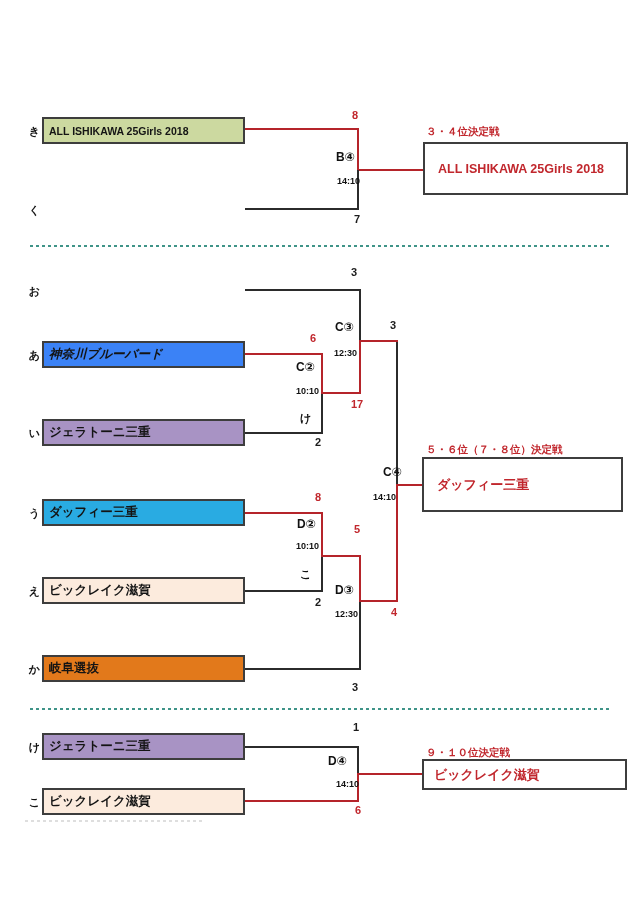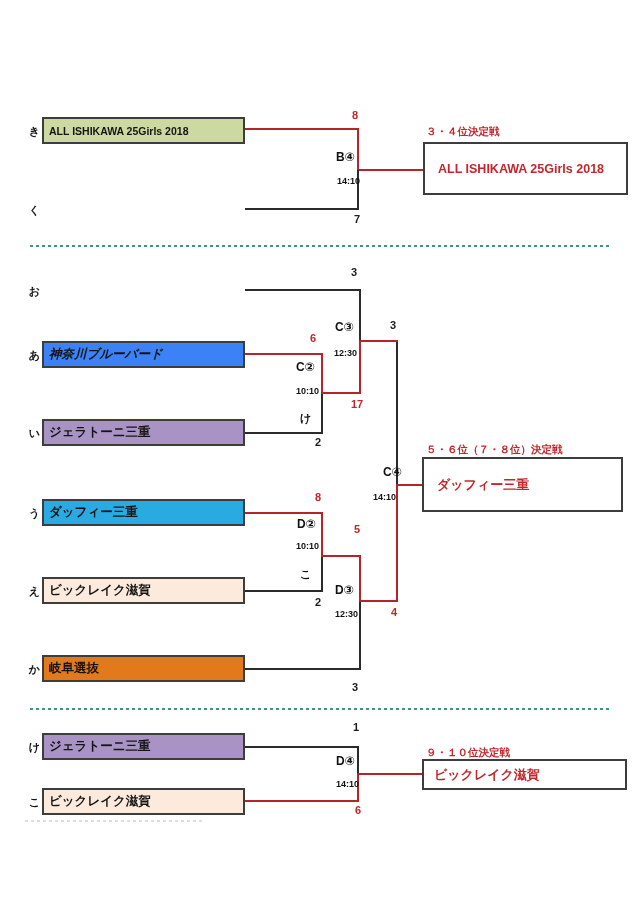--- a/index.html
+++ b/index.html
@@ -158,21 +158,21 @@
     <span>ビックレイク滋賀</span>
   </div>
 
   <i class="ln k" style="left:245px;top:746px;width:114px;height:2px"></i>
   <i class="ln k" style="left:357px;top:746px;width:2px;height:29px"></i>
   <i class="ln r" style="left:357px;top:773px;width:66px;height:2px"></i>
   <i class="ln r" style="left:357px;top:773px;width:2px;height:29px"></i>
   <i class="ln r" style="left:245px;top:800px;width:114px;height:2px"></i>
 
   <span class="score" style="left:353px;top:721px">1</span>
-  <span class="mlabel" style="left:336px;top:754px">D④</span>
+  <span class="mlabel" style="left:328px;top:754px">D④</span>
   <span class="mtime" style="left:336px;top:779px">14:10</span>
   <span class="score red" style="left:355px;top:804px">6</span>
 
   <span class="rheading" style="left:426px;top:746px">９・１０位決定戦</span>
   <div class="result-box" style="left:422px;top:759px;width:205px;height:31px;padding-left:10px">
     <span class="winner">ビックレイク滋賀</span>
   </div>
 
   <i class="divider faint" style="left:25px;top:820px;width:180px"></i>
 

